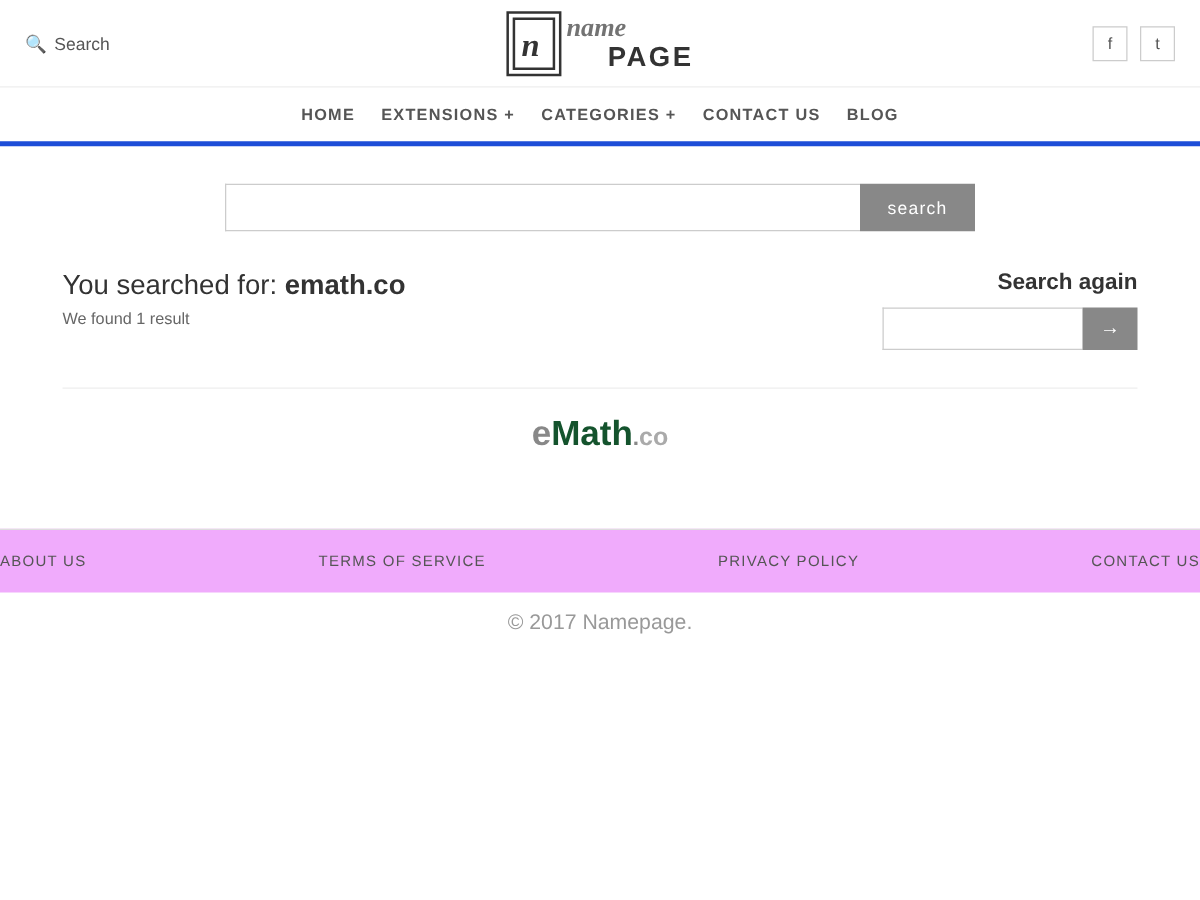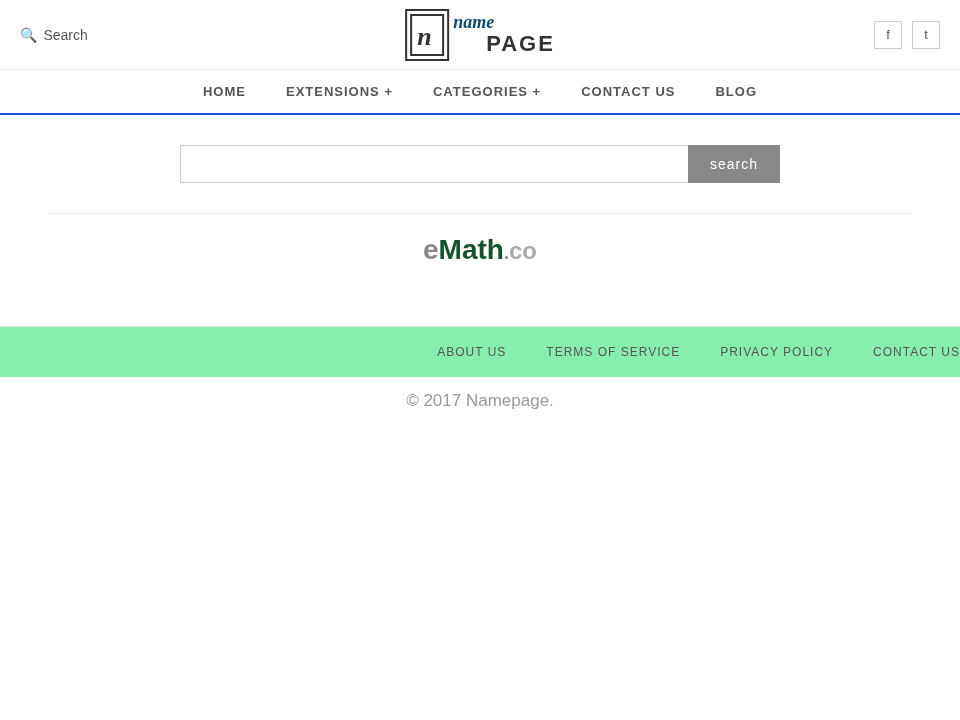--- a/index.html
+++ b/index.html
@@ -54,23 +54,23 @@
       color: #333;
       background: #fff;
     }
     .logo-text {
       display: flex;
       flex-direction: column;
       line-height: 1.1;
     }
     .logo-text-name {
       font-family: 'Georgia', serif;
-      font-size: 18px;
+      font-size: 21px;
       font-style: italic;
-      color: #0c4a6e;
+      color: #737373;
       font-weight: bold;
     }
     .logo-text-page {
       font-size: 22px;
       font-weight: bold;
       color: #333;
       letter-spacing: 2px;
       text-transform: uppercase;
       margin-left: 33px;
     }
@@ -86,24 +86,24 @@
       display: flex;
       align-items: center;
       justify-content: center;
       color: #555;
       font-size: 13px;
       cursor: pointer;
     }
 
     
     .nav {
-      border-bottom: 2px solid #1d4ed8;
+      border-bottom: 4px solid #1d4ed8;
       display: flex;
       justify-content: center;
-      gap: 40px;
+      gap: 21px;
       padding: 14px 0;
     }
     .nav-item {
       font-size: 13px;
       font-weight: bold;
       color: #555;
       letter-spacing: 1px;
       text-transform: uppercase;
       cursor: pointer;
       text-decoration: none;
@@ -195,30 +195,30 @@
       border-top: 1px solid #eee;
     }
     .emath-logo {
       font-size: 28px;
       color: #333;
       font-weight: bold;
     }
     .emath-logo span.e { color: #888; }
     .emath-logo span.math { color: #14532d; }
     .emath-logo span.dot { color: #888; font-size: 18px; }
-    .emath-logo span.co { color: #aaa; font-size: 24px; }
+    .emath-logo span.co { color: #aaa; font-size: 20px; }
 
     
     .footer-links {
       border-top: 1px solid #ddd;
       display: flex;
-      justify-content: flex-end;
+      justify-content: space-between;
       gap: 40px;
       padding: 18px 0;
-      background: #86efac;
+      background: #f0abfc;
     }
     .footer-link {
       font-size: 12px;
       color: #555;
       text-transform: uppercase;
       letter-spacing: 1px;
       cursor: pointer;
       text-decoration: none;
     }
     .footer-copy {
@@ -269,20 +269,36 @@
   <a class="nav-item">CONTACT US</a>
   <a class="nav-item">BLOG</a>
 </nav>
 
 <div class="search-area">
   <input class="search-input" type="text" style="">
   <button class="search-btn">search</button>
 </div>
 
 <div class="main">
+  <div class="results-section">
+    <div class="results-left">
+      <h2>
+        <span>You searched for:</span>
+        <strong>emath.co</strong>
+      </h2>
+      <p class="results-found">We found 1 result</p>
+    </div>
+    <div class="search-again">
+      <div class="search-again-title">Search again</div>
+      <div class="search-again-form">
+        <input class="search-again-input" type="text" style="">
+        <button class="search-again-btn">→</button>
+      </div>
+    </div>
+  </div>
 
   <div class="result-item">
     <div class="emath-logo">
       <span class="e">e</span><span class="math">Math</span><span class="dot">.</span><span class="co">co</span>
     </div>
   </div>
 </div>
 
 <div class="footer-links">
   <a class="footer-link">ABOUT US</a>

